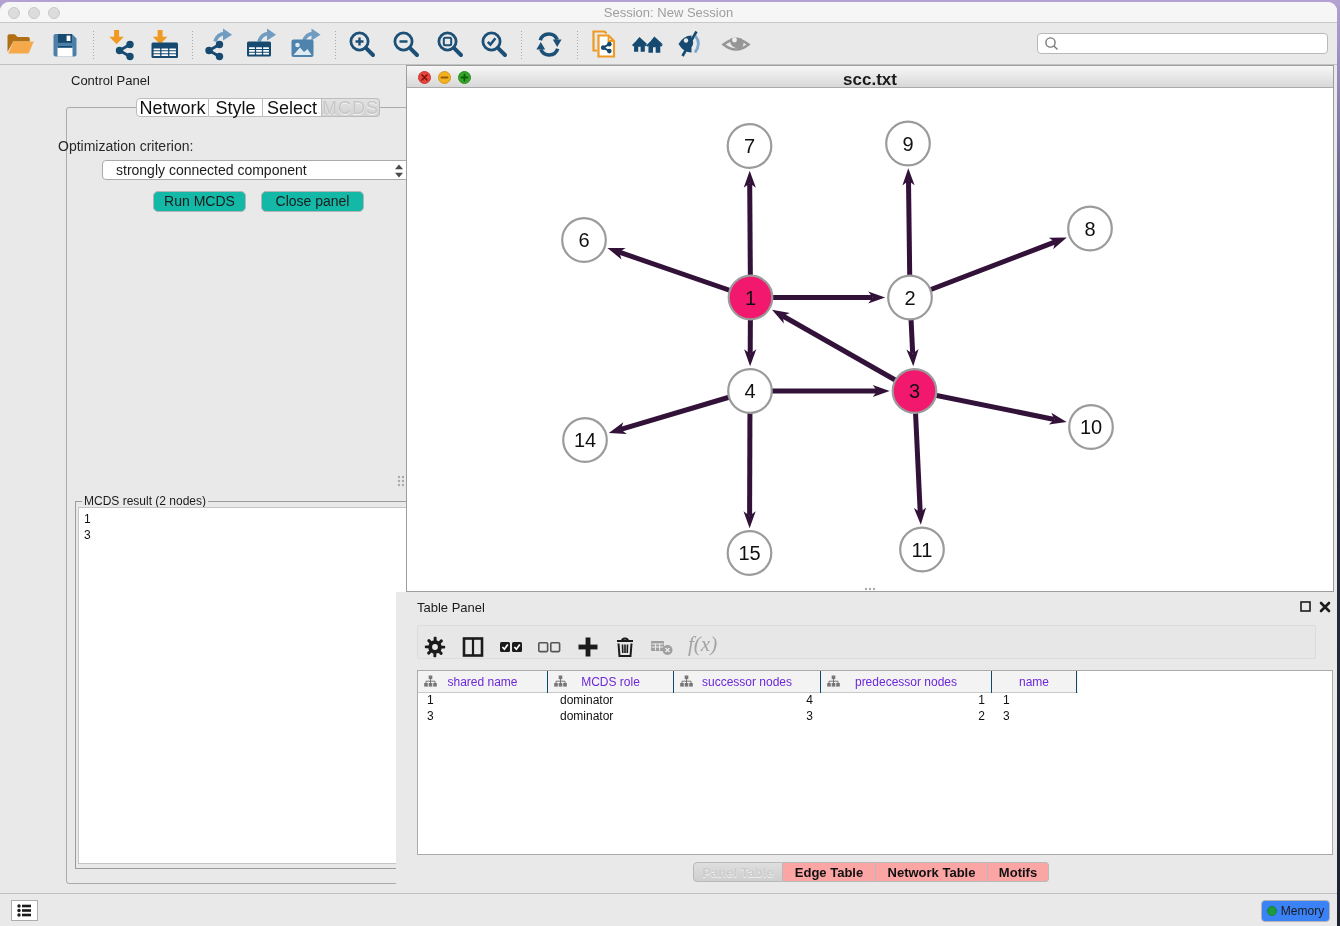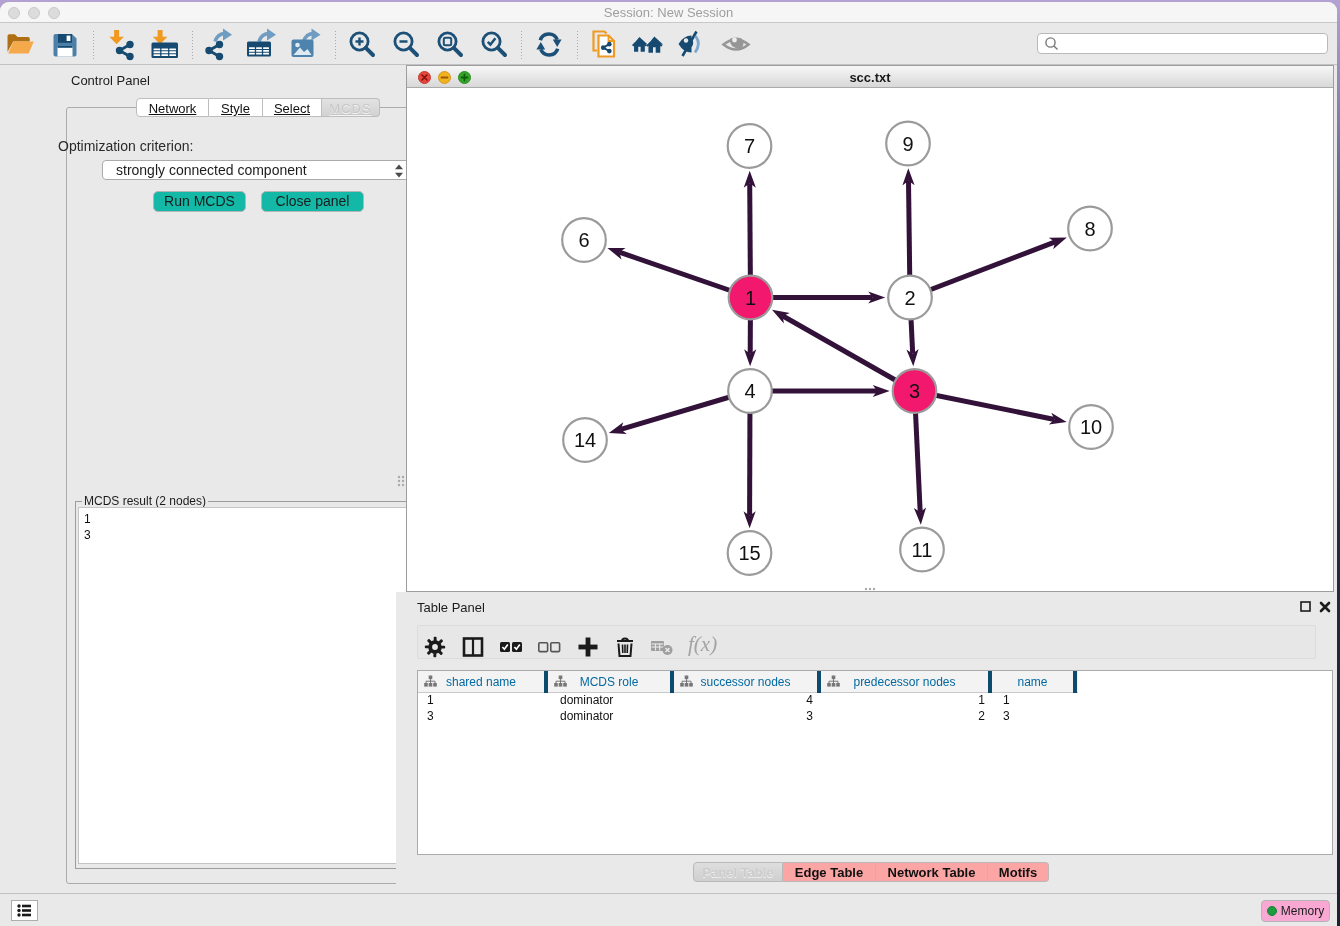--- a/index.html
+++ b/index.html
@@ -14,51 +14,51 @@
   
   .toolbar { position:absolute; left:0; top:22px; width:100%; height:41px; background:#e9e9e9; border-bottom:1px solid #c2c2c2; }
   .tbi { position:absolute; top:0; }
   .tbsep { position:absolute; top:7px; height:28px; width:1px; background-image:linear-gradient(#a9a9a9 34%, rgba(0,0,0,0) 0%); background-size:1px 3px; }
   .searchbox { position:absolute; left:1037px; top:9px; width:291px; height:21px; background:#fff; border:1px solid #b9b9b9; border-radius:4px; }
   
   .ctrl { position:absolute; left:18px; top:63px; width:396px; height:828px; background:#e9e9e9;margin-left:40px; }
   .paneltitle { font-size:13px; color:#1c1c1c; }
   .tabpane { position:absolute; left:8px; top:42px; width:383px; height:777px; border:1px solid #ababab; border-radius:3px; }
   .tabs { position:absolute; left:78px; top:33px; height:19px; display:flex; }
-  .tab { height:19px; line-height:19px; font-size:13px; color:#111; background:#fff; border:1px solid #bdbdbd; border-left:none; text-align:center;text-decoration:underline; }
+  .tab { height:19px; line-height:19px; font-size:18px; color:#111; background:#fff; border:1px solid #bdbdbd; border-left:none; text-align:center; }
   .tab.first { border-left:1px solid #bdbdbd; border-radius:4px 0 0 4px; }
   .tab.last { border-radius:0 4px 4px 0; }
   .tab.sel { background:linear-gradient(#e2e2e2,#d2d2d2); color:#c7c7c7; text-shadow:0 1px 0 #f4f4f4; }
   .optlabel { position:absolute; left:0; top:73px; width:396px; text-align:left; font-size:14px; color:#2a2a2a; }
   .combo { position:absolute; left:44px; top:95px; width:311px; height:20px; background:#fff; border:1px solid #ababab; border-radius:4px; font-size:14px; color:#1c1c1c; line-height:18px; padding-left:13px; }
   .btn { position:absolute; height:21px; background:#14b8a6; border:1px solid #b5b5b5; border-radius:5px; font-size:14px; color:#1c1c1c; text-align:center; line-height:19px; }
   fieldset.mcds { position:absolute; left:17px; top:429px; width:367px; height:375px; border:1px solid #9d9d9d; border-radius:0; }
   fieldset.mcds legend { font-size:12px; color:#1b1b1b; margin-left:6px; padding:0 2px; }
   .mcdsbox { position:absolute; left:2px; top:-1px; width:361px; height:357px; background:#fff; border:1px solid #c5c5c5; font-size:12px; color:#111; padding:3px 0 0 5px; line-height:16px; }
   .scrolltrack { position:absolute; right:6px; top:1px; width:12px; height:357px; background:#fafafa; border-left:1px solid #e3e3e3; }
   
   .netwin { position:absolute; left:406px; top:63px; width:928px; height:527px; background:#fff; border:1px solid #9d9d9d; }
   .nettitle { position:absolute; left:0; top:0; width:100%; height:22px; background:linear-gradient(#f7f7f7,#d8d8d8); border-bottom:1px solid #ababab; }
-  .nettitle .txt { position:absolute; width:100%; text-align:center; top:4px; font-size:13px; font-weight:700; color:#1a1a1a; }
+  .nettitle .txt { position:absolute; width:100%; text-align:center; top:4px; font-size:17px; font-weight:700; color:#1a1a1a; }
   .light { position:absolute; top:4.5px; width:13px; height:13px; border-radius:50%; }
   
   .tablepanel { position:absolute; left:396px; top:590px; width:941px; height:301px; background:#e9e9e9; }
   .tptoolbar { position:absolute; left:21px; top:33px; width:899px; height:34px; background:#e7e7e7; border:1px solid #dcdcdc; border-radius:2px; }
   .tbl { position:absolute; left:21px; top:78px; width:916px; height:185px; background:#fff; border:1px solid #ababab; }
   .thead { position:absolute; left:0; top:0; width:660px; height:22px; background:#f3f3f3; border-bottom:1px solid #c9c9c9; }
-  .th { position:absolute; top:0; height:22px; font-size:12px; color:#0369a1; text-align:center; line-height:22px; border-right:4px solid #0c4a6e; }
+  .th { position:absolute; top:0; height:22px; font-size:12px; color:#6d28d9; text-align:center; line-height:22px; border-right:1px solid #0c4a6e; }
   .td { position:absolute; font-size:12px; color:#111; height:16px; line-height:16px; }
   .btabs { position:absolute; left:297px; top:270px; height:20px; display:flex; }
   .btab { height:20px; line-height:20px; font-size:13px; font-weight:700; color:#111; background:#fca5a5; border:1px solid #b9b9b9; border-left:none; text-align:center; }
   .btab.first { border-left:1px solid #b9b9b9; border-radius:4px 0 0 4px; }
   .btab.last { border-radius:0 4px 4px 0; }
   .btab.sel { background:linear-gradient(#dedede,#cfcfcf); color:#cccccc; text-shadow:0 1px 0 #f0f0f0; }
   
   .statusbar { position:absolute; left:0; top:891px; width:1337px; height:31px; background:#e9e9e9; border-top:1px solid #c0c0c0; }
-  .membtn { position:absolute; right:7px; top:6px; width:69px; height:22px; background:#f9a8d4; border:1px solid #b5b5b5; border-radius:4px; font-size:12px; color:#1b1b1b; line-height:20px; text-align:center; }
+  .membtn { position:absolute; right:7px; top:6px; width:69px; height:22px; background:#3b82f6; border:1px solid #b5b5b5; border-radius:4px; font-size:12px; color:#1b1b1b; line-height:20px; text-align:center; }
   .listbtn { position:absolute; left:11px; top:6px; width:27px; height:21px; background:#fff; border:1px solid #adadad; }
 </style>
 </head>
 <body>
 <div class="desktop-top"></div>
 <div class="appwin">
 
   <div class="titlebar">
     <div class="tl" style="left:8px;"></div>
     <div class="tl" style="left:28px;"></div>

